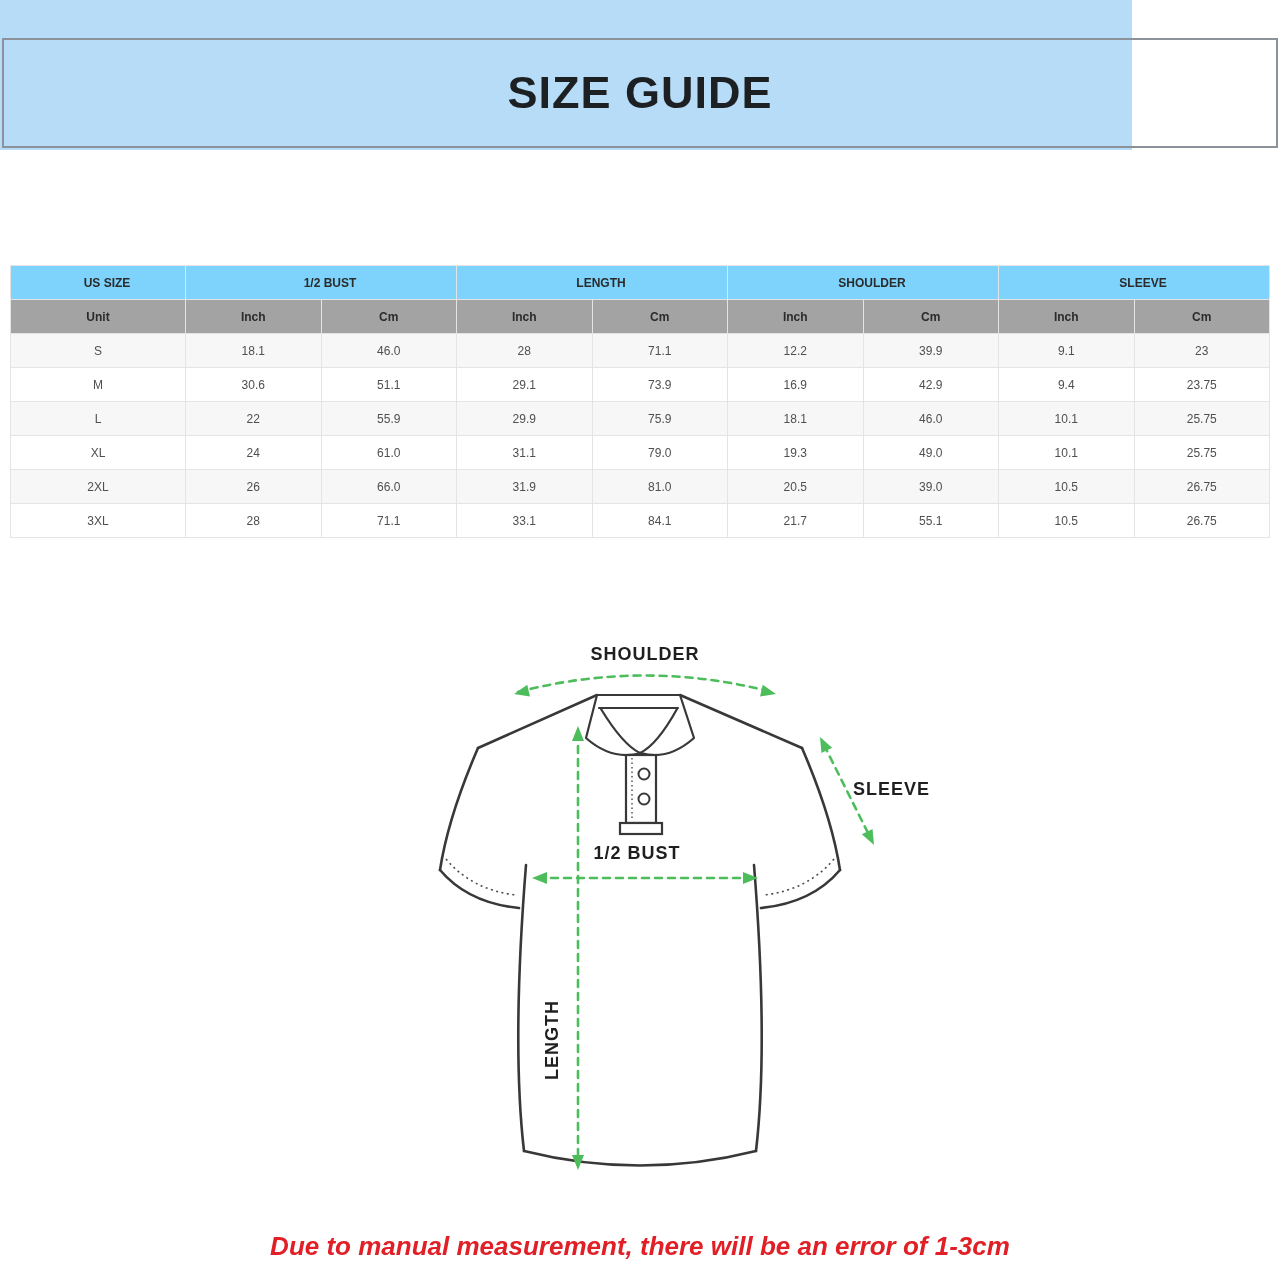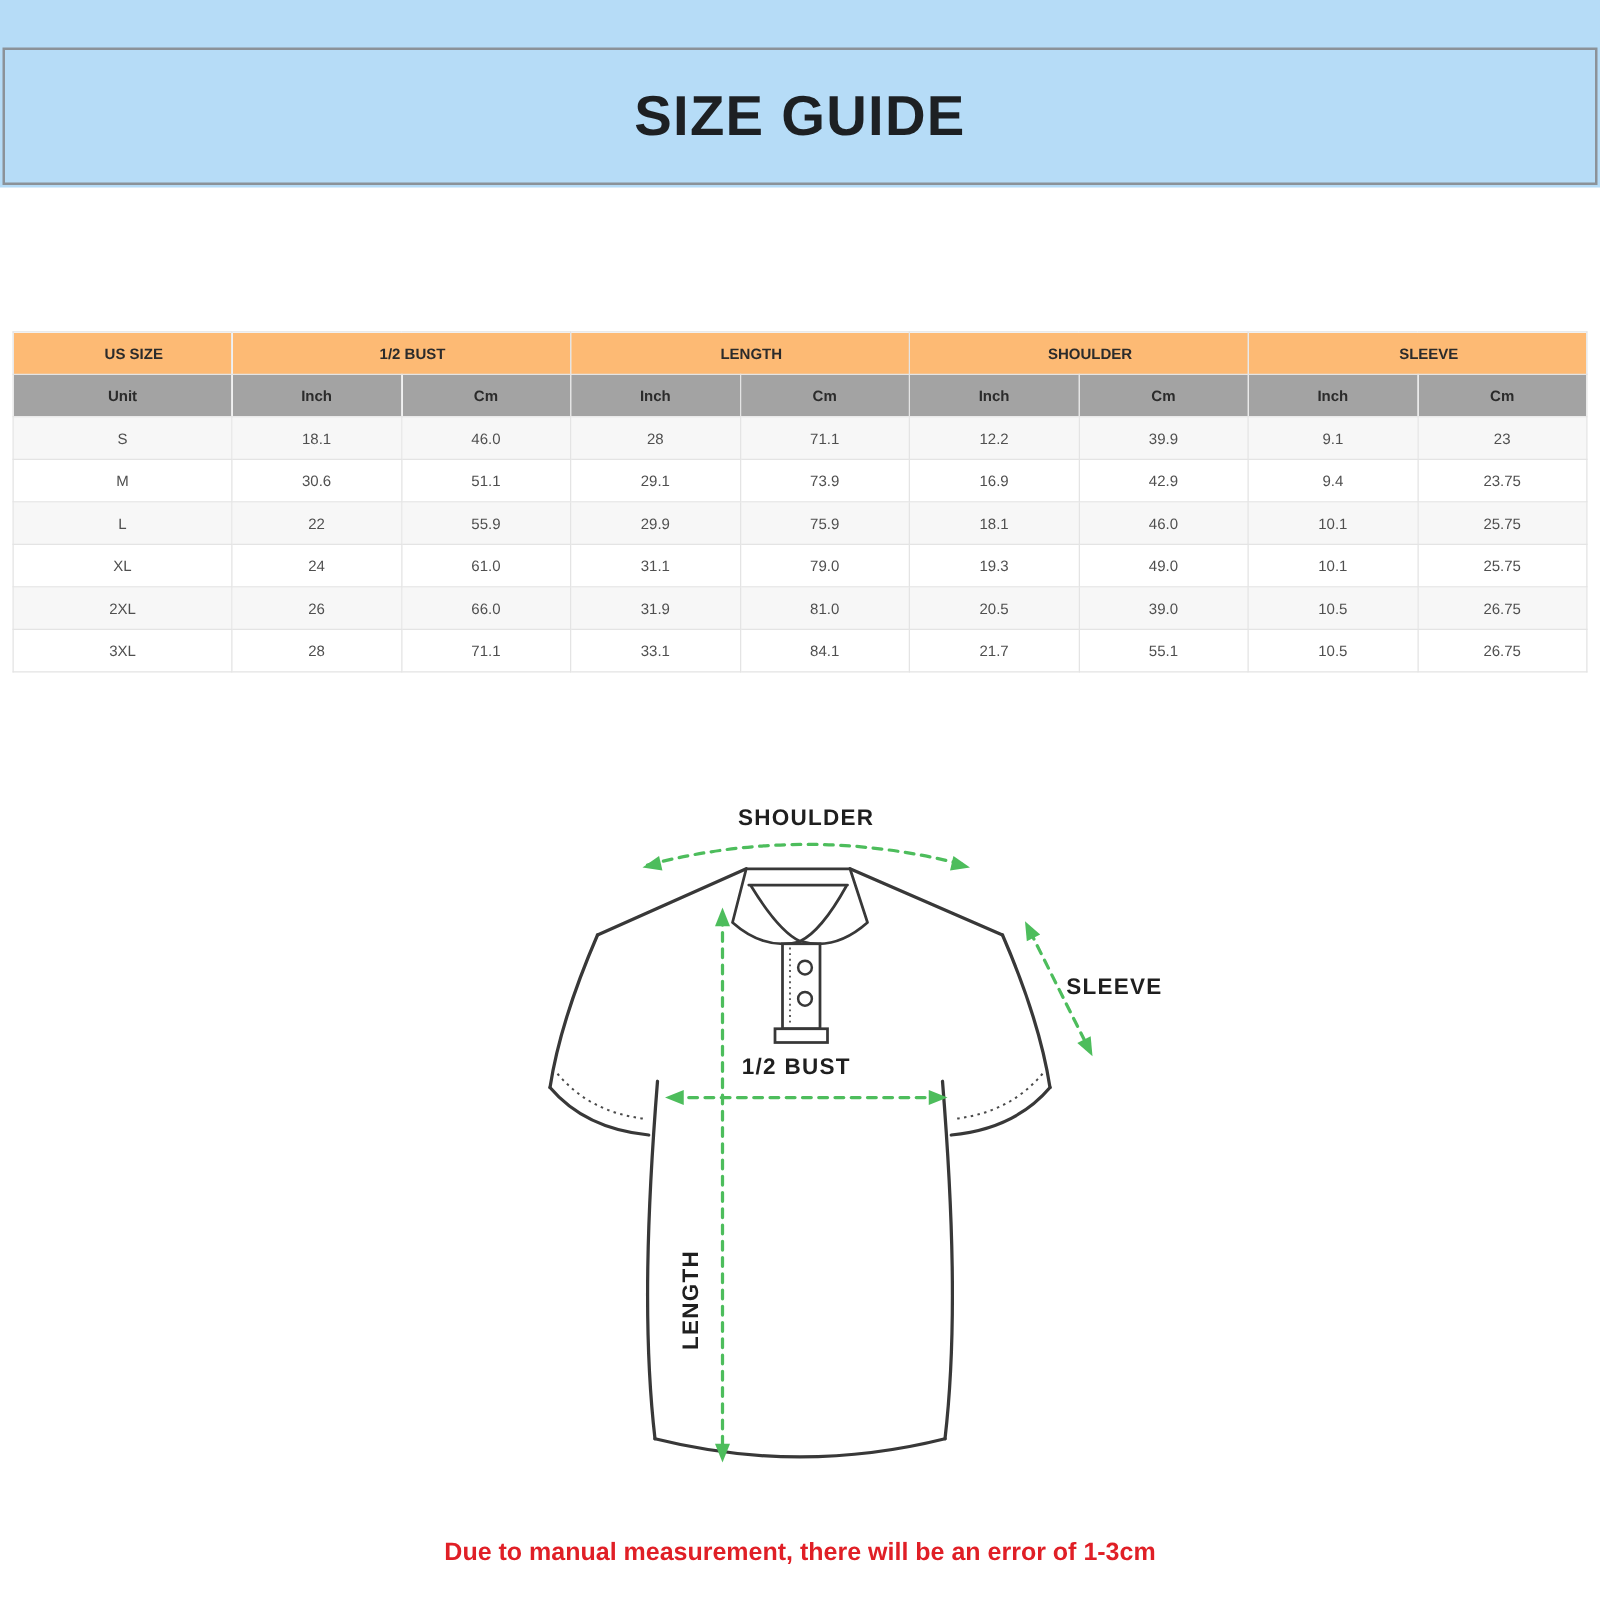--- a/index.html
+++ b/index.html
@@ -2,41 +2,41 @@
 <html><head>
 <meta charset="utf-8">
 <style>
   html,body{margin:0;padding:0;}
   body{
     width:1280px;height:1280px;position:relative;background:#ffffff;
     font-family:"Liberation Sans",sans-serif;overflow:hidden;
   }
 
   
-  .banner{position:absolute;top:0;left:0;width:1280px;height:150px;background:#b6dcf7;}
+  .banner{position:absolute;top:0;left:0;width:1132px;height:150px;background:#b6dcf7;}
   .banner-box{
     position:absolute;top:38px;left:2px;width:1272px;height:106px;
     border:2px solid #8b9299;display:flex;align-items:center;justify-content:center;
   }
   .banner-title{
     font-size:45px;font-weight:800;color:#1d2023;letter-spacing:1px;
   }
 
   
   table.size-table{
     position:absolute;top:265px;left:10px;width:1260px;
     border-collapse:collapse;table-layout:fixed;
   }
   .size-table th,.size-table td{
     border:1px solid #e4e4e4;height:33px;text-align:center;vertical-align:middle;
     padding:0;overflow:hidden;
   }
   .size-table col.c-size{width:175px;}
   .size-table thead th{font-size:12px;font-weight:bold;color:#2b2b2b;}
-  .size-table thead tr.group-row th{background:#fdba74;padding-left:18px;}
+  .size-table thead tr.group-row th{background:#7dd3fc;padding-left:18px;}
   .size-table thead tr.unit-row th{background:#a3a3a3;}
   .size-table tbody td{font-size:12px;font-weight:normal;color:#4f4f4f;background:#ffffff;}
   .size-table tbody tr:nth-child(odd) td{background:#f7f7f7;}
 
   
   .diagram-svg{position:absolute;left:420px;top:635px;width:560px;height:560px;}
   .diag-label{
     position:absolute;font-size:18px;font-weight:bold;color:#1f1f1f;
     letter-spacing:1px;white-space:nowrap;
   }
@@ -44,21 +44,21 @@
   .lbl-sleeve{left:853px;top:779px;}
   .lbl-bust{left:537px;top:843px;width:200px;text-align:center;}
   .lbl-length{
     left:507px;top:1030px;width:90px;height:20px;text-align:center;
     transform:rotate(-90deg);transform-origin:center center;
   }
 
   
   .note{
     position:absolute;top:1231px;left:0;width:1280px;text-align:center;
-    font-size:20px;font-weight:bold;color:#e01f26;
+    font-size:26px;font-weight:bold;color:#e01f26;font-style:italic;
   }
 </style>
 </head>
 <body>
 
 <div class="banner">
   <div class="banner-box">
     <div class="banner-title">SIZE GUIDE</div>
   </div>
 </div>

